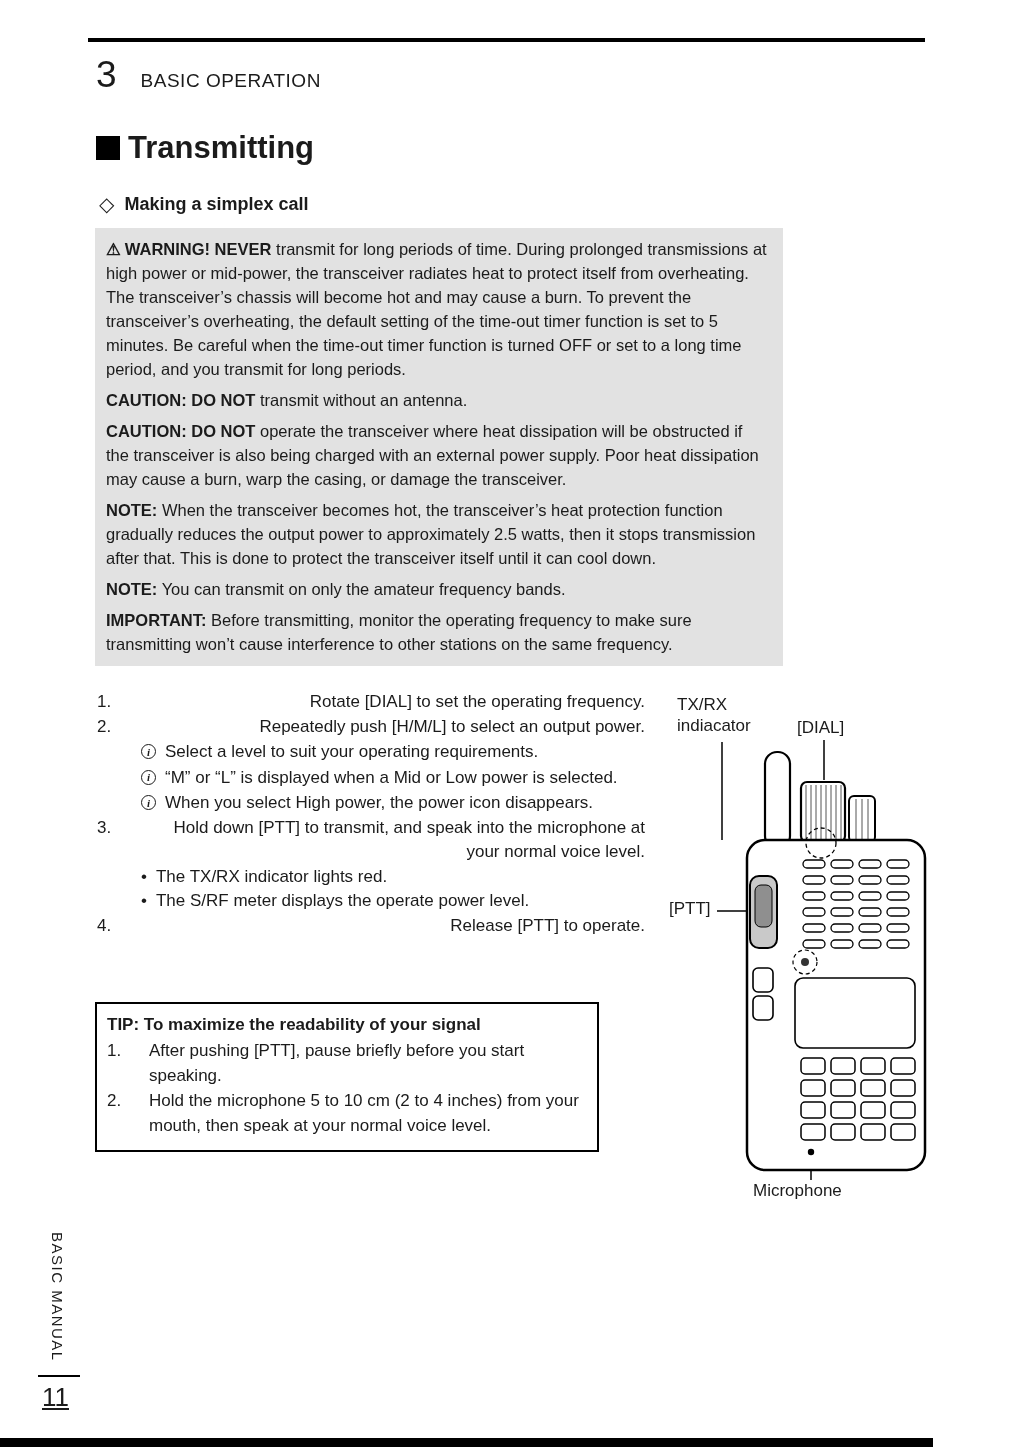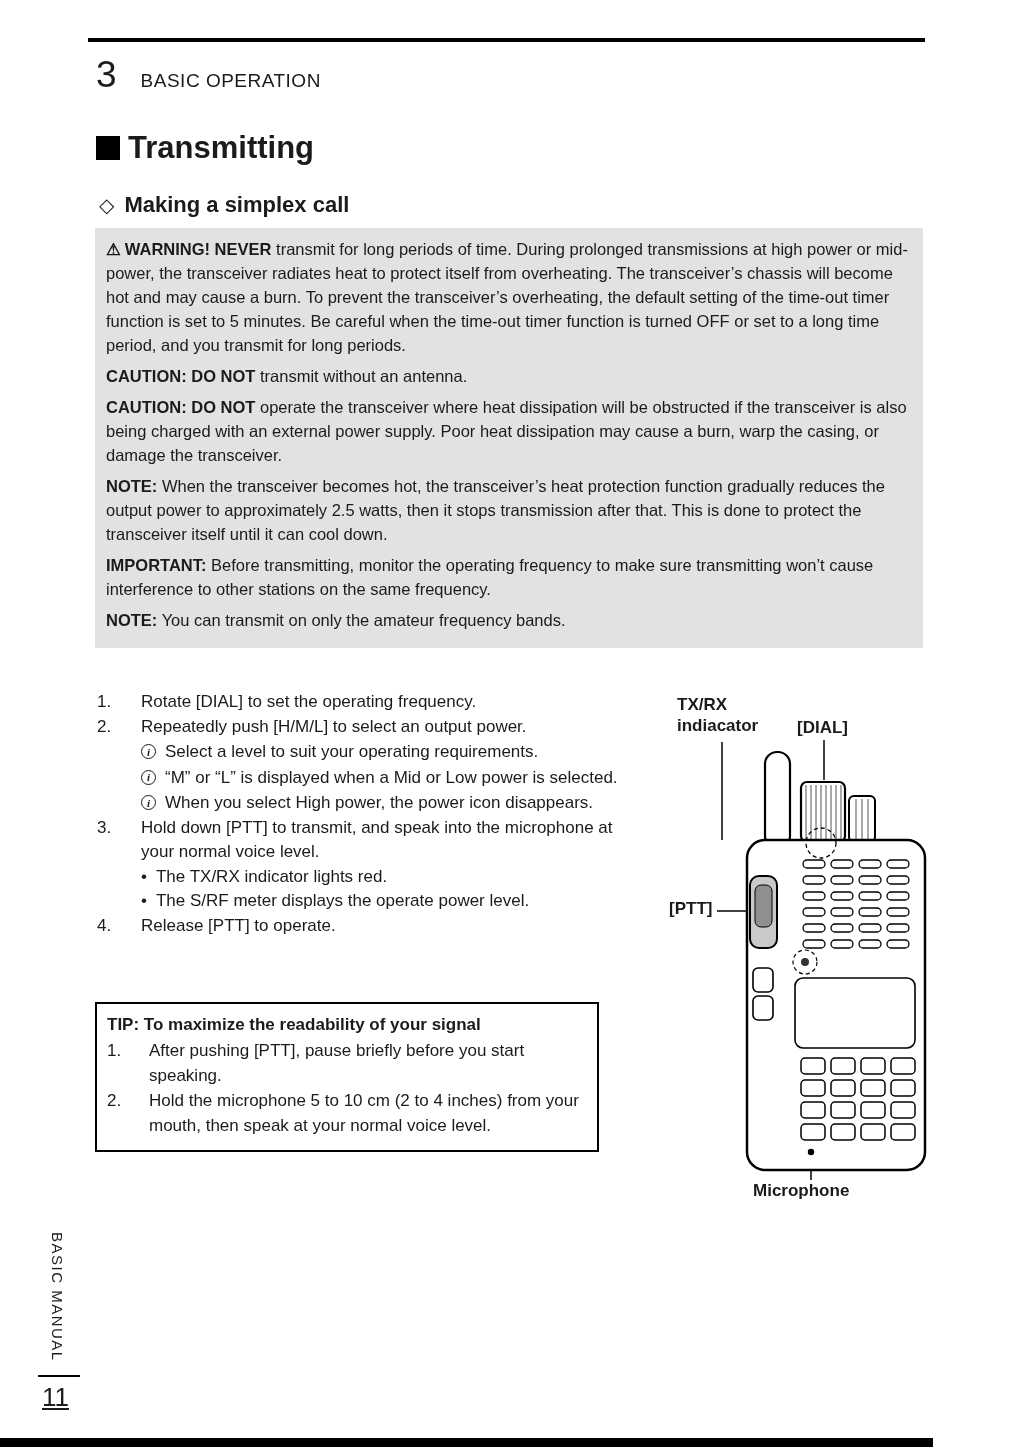--- a/index.html
+++ b/index.html
@@ -13,55 +13,55 @@
   .chapter { position:absolute; left:96px; top:54px; display:flex; align-items:baseline; gap:24px; }
   .chapter-num { font-size:37px; font-weight:400; }
   .chapter-title { font-size:19px; letter-spacing:0.5px; }
 
   .section-title { position:absolute; left:96px; top:130px; display:flex; align-items:center; gap:8px; }
   .square-bullet { width:24px; height:24px; background:#000; display:inline-block; flex:none; }
   .section-title .txt { font-size:31px; font-weight:bold; }
 
   .subsection { position:absolute; left:99px; top:192px; display:flex; align-items:center; gap:10px; }
   .diamond { font-size:20px; }
-  .subsection .txt { font-size:22px; font-weight:bold; }
+  .subsection .txt { font-size:18px; font-weight:bold; }
 
   .warning-box {
-    position:absolute; left:95px; top:228px; width:828px;
-    background:#e2e2e2; padding:9px 14px 16px 11px;
+    position:absolute; left:95px; top:228px; width:688px;
+    background:#e2e2e2; padding:9px 14px 10px 11px;
   }
   .warning-box p { font-size:16.5px; line-height:24px; margin-bottom:7px; }
   .warning-box p:last-child { margin-bottom:0; }
   .warning-box strong { font-weight:bold; }
   .warn-icon { font-weight:bold; margin-right:4px; }
 
   .steps { position:absolute; left:97px; top:690px; width:548px; font-size:17px; line-height:24.5px; }
   .step { display:flex; }
   .step-num { width:44px; flex:none; }
-  .step-body { flex:1; }
+  .step-body { flex:1;text-align:right; }
   .subnote { display:flex; gap:9px; margin-top:1px; }
   .info-icon {
     flex:none; width:15px; height:15px; border:1.2px solid #1b1b1b; border-radius:50%;
     font-size:11px; line-height:12px; display:flex; align-items:center; justify-content:center;
     margin-top:4px; font-family:"Liberation Serif", serif; font-style:italic; font-weight:bold;
   }
   .bullet-row { display:flex; gap:9px; }
   .bullet-glyph { flex:none; }
 
   .tip-box {
     position:absolute; left:95px; top:1002px; width:504px;
     border:2px solid #000; padding:8px 12px 12px 10px; font-size:17px; line-height:25px;
   }
   .tip-title { font-weight:bold; margin-bottom:1px; }
   .tip-item { display:flex; }
   .tip-num { width:42px; flex:none; }
   .tip-body { flex:1; }
 
   .diagram { position:absolute; left:635px; top:690px; width:312px; height:528px; font-size:17px; }
-  .dlabel { position:absolute; line-height:21px; white-space:nowrap;font-weight:bold; }
+  .dlabel { position:absolute; line-height:21px; white-space:nowrap; }
   .dlabel-txrx { left:42px; top:4px; }
   .dlabel-dial { left:162px; top:27px; }
   .dlabel-ptt  { left:34px; top:208px; }
   .dlabel-mic  { left:118px; top:490px; }
   .radio-svg { position:absolute; left:0; top:0; }
 
   .side-label {
     position:absolute; left:49px; top:1232px;
     writing-mode:vertical-rl; font-size:15px; letter-spacing:1.5px;
   }
@@ -99,24 +99,24 @@
     <p>
       <strong>CAUTION: DO NOT</strong><span> transmit without an antenna.</span>
     </p>
     <p>
       <strong>CAUTION: DO NOT</strong><span> operate the transceiver where heat dissipation will be obstructed if the transceiver is also being charged with an external power supply. Poor heat dissipation may cause a burn, warp the casing, or damage the transceiver.</span>
     </p>
     <p>
       <strong>NOTE:</strong><span> When the transceiver becomes hot, the transceiver’s heat protection function gradually reduces the output power to approximately 2.5 watts, then it stops transmission after that. This is done to protect the transceiver itself until it can cool down.</span>
     </p>
     <p>
+      <strong>NOTE:</strong><span> You can transmit on only the amateur frequency bands.</span>
+    </p>
+    <p>
       <strong>IMPORTANT:</strong><span> Before transmitting, monitor the operating frequency to make sure transmitting won’t cause interference to other stations on the same frequency.</span>
-    </p>
-    <p>
-      <strong>NOTE:</strong><span> You can transmit on only the amateur frequency bands.</span>
     </p>
   </div>
 
   <div class="steps">
 
     <div class="step">
       <span class="step-num">1.</span>
       <div class="step-body"><span>Rotate [DIAL] to set the operating frequency.</span></div>
     </div>
 

